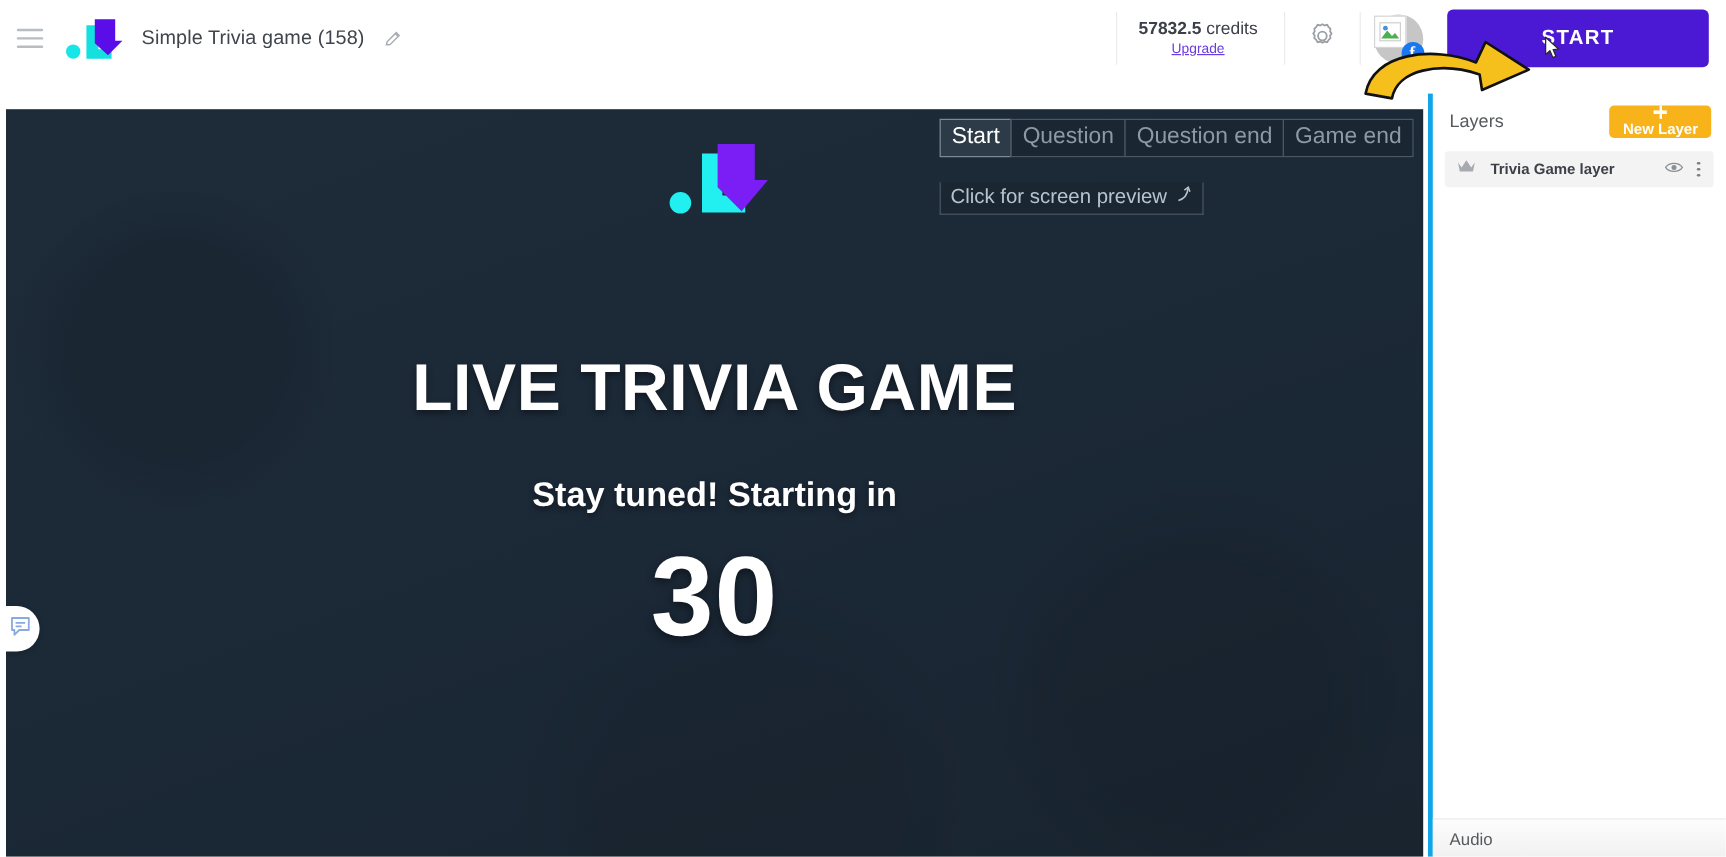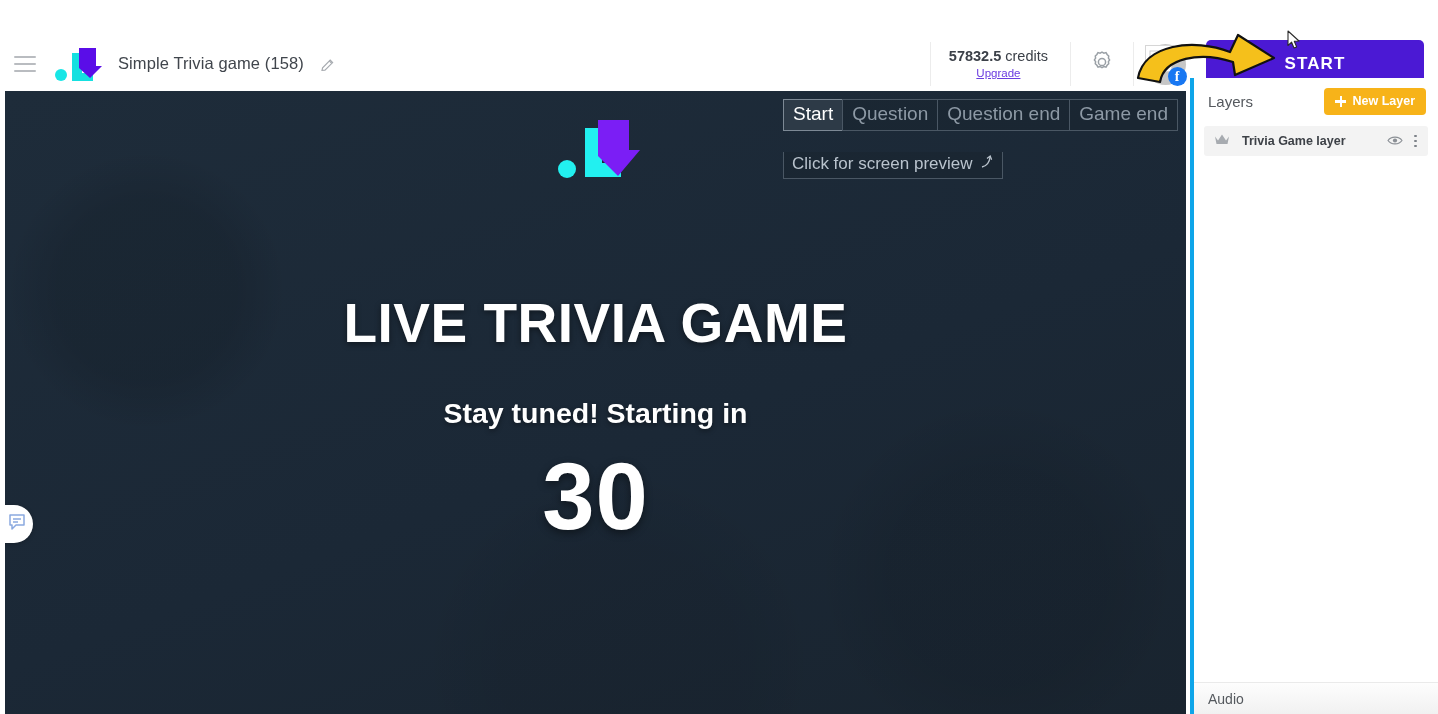--- a/index.html
+++ b/index.html
@@ -21,21 +21,20 @@
 
   
   .topbar {
     position: absolute;
     left: 0; top: 0;
     width: 1438px;
     height: 64px;
     background: #ffffff;
     display: flex;
     align-items: center;
-    margin-top: 32px;
   }
 
   .hamburger {
     width: 22px;
     height: 16px;
     margin-left: 14px;
     margin-right: 16px;
     display: flex;
     flex-direction: column;
     justify-content: space-between;
@@ -382,20 +381,21 @@
     border-radius: 4px;
     color: #ffffff;
     font-size: 12.5px;
     font-weight: bold;
     height: 27px;
     padding: 0 11px;
     display: flex;
     align-items: center;
     gap: 6px;
     cursor: pointer;
+    flex-direction: column;
   }
   .plus-box {
     width: 11px; height: 11px;
     position: relative;
     display: inline-block;
   }
   .plus-box::before, .plus-box::after {
     content: "";
     position: absolute;
     background: #ffffff;

